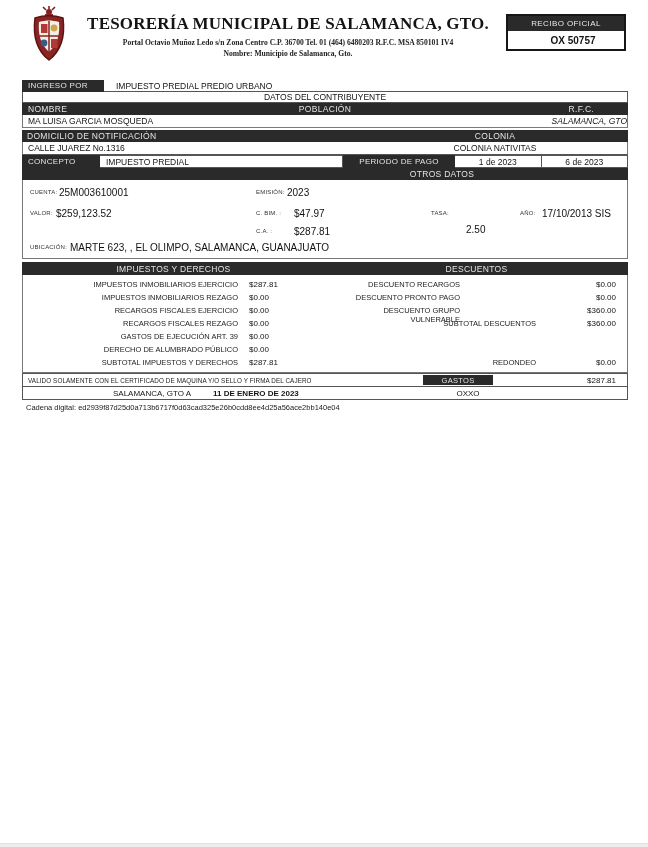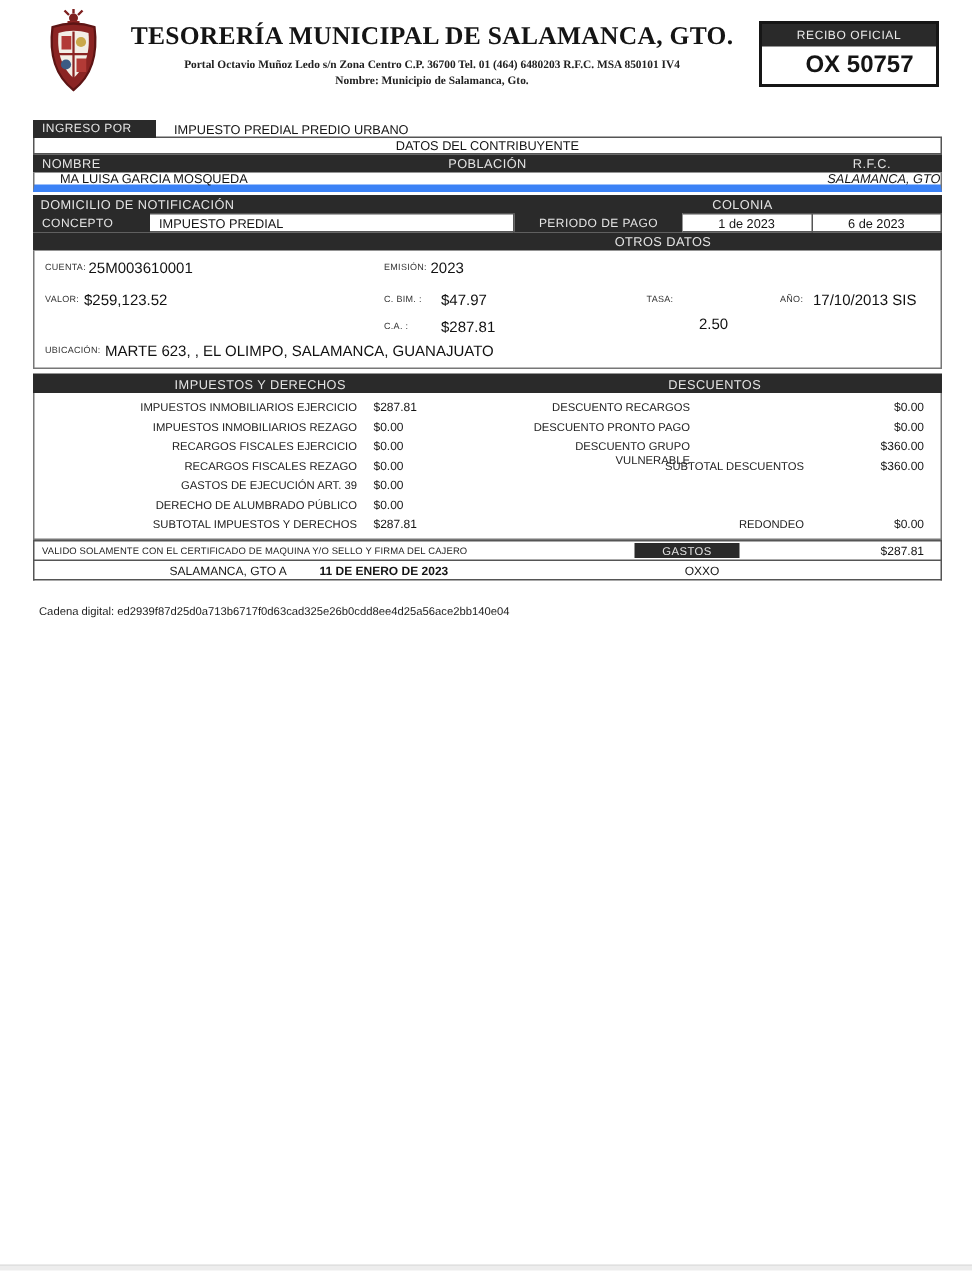--- a/index.html
+++ b/index.html
@@ -13,39 +13,39 @@
   
   .crest{position:absolute;left:30px;top:6px;width:38px;height:60px;}
   .hdr-text{position:absolute;left:78px;top:14px;width:420px;text-align:center;
     font-family:"Liberation Serif", serif;}
   .hdr-title{font-size:17px;font-weight:bold;letter-spacing:.2px;white-space:nowrap;}
   .hdr-addr{font-size:7.6px;font-weight:bold;margin-top:4px;color:#222;}
   .hdr-name{font-size:7.6px;font-weight:bold;margin-top:2px;color:#222;}
   .receipt-box{position:absolute;right:22px;top:14px;width:116px;border:2px solid #161616;background:#fff;}
   .receipt-box .rb-head{background:#2a2a2a;color:#e9e9e9;font-size:8px;text-align:center;
     padding:3px 0;letter-spacing:.4px;}
-  .receipt-box .rb-num{font-size:16px;font-weight:bold;text-align:center;padding:4px 0 3px;margin-left:14px;}
+  .receipt-box .rb-num{font-size:10px;font-weight:bold;text-align:center;padding:4px 0 3px;margin-left:14px;}
 
   
   .doc{position:absolute;left:22px;top:80px;width:606px;}
   .bar{background:#2a2a2a;color:#e4e4e4;font-size:8px;letter-spacing:.3px;}
   .rowline{position:relative;box-sizing:border-box;font-size:8.5px;}
 
   .r-ingreso{height:12px;border-bottom:1px solid #555;display:flex;align-items:center;}
   .r-ingreso .lbl{width:82px;height:12px;display:flex;align-items:center;padding-left:6px;box-sizing:border-box;}
   .r-ingreso .val{padding-left:12px;font-size:8.5px;}
 
   .r-datos-title{height:11px;border:1px solid #555;border-top:none;display:flex;align-items:center;justify-content:center;font-size:8.5px;}
 
   .r-contrib-head{height:12px;display:flex;align-items:center;}
   .r-contrib-head .h-nombre{padding-left:6px;}
   .r-contrib-head .h-pobla{position:absolute;left:0;right:0;text-align:center;}
   .r-contrib-head .h-rfc{position:absolute;right:34px;}
 
-  .r-contrib-val{height:13px;border-left:1px solid #777;border-right:1px solid #777;border-bottom:5px solid #3b82f6;display:flex;align-items:center;margin-bottom:2px;padding-left:12px;}
+  .r-contrib-val{height:13px;border-left:1px solid #777;border-right:1px solid #777;border-bottom:1px solid #3b82f6;display:flex;align-items:center;margin-bottom:2px;}
   .r-contrib-val .v-nombre{padding-left:5px;}
   .r-contrib-val .v-pobla{position:absolute;left:0;right:0;text-align:right;font-style:italic;}
   .r-contrib-val .v-rfc{position:absolute;right:34px;}
 
   .r-dom-head{height:12px;display:flex;align-items:center;}
   .r-dom-head .h-dom{padding-left:5px;}
   .r-dom-head .h-col{position:absolute;left:340px;right:0;text-align:center;}
 
   .r-dom-val{height:13px;border-left:1px solid #777;border-right:1px solid #777;border-bottom:1px solid #555;display:flex;align-items:center;}
   .r-dom-val .v-dom{padding-left:5px;}
@@ -142,20 +142,24 @@
       <span class="v-nombre">MA LUISA GARCIA MOSQUEDA</span>
       <span class="v-pobla">SALAMANCA, GTO</span>
       <span class="v-rfc"></span>
     </div>
 
     <div class="rowline bar r-dom-head">
       <span class="h-dom">DOMICILIO DE NOTIFICACIÓN</span>
       <span class="h-col">COLONIA</span>
     </div>
 
+    <div class="rowline r-dom-val">
+      <span class="v-dom">CALLE JUAREZ No.1316</span>
+      <span class="v-col">COLONIA NATIVITAS</span>
+    </div>
 
     <div class="rowline r-concepto">
       <span class="bar c-lbl">CONCEPTO</span>
       <span class="c-val">IMPUESTO PREDIAL</span>
       <span class="bar c-per">PERIODO DE PAGO</span>
       <span class="c-p1">1 de 2023</span>
       <span class="c-p2">6 de 2023</span>
     </div>
 
     <div class="rowline bar r-otros-bar">

